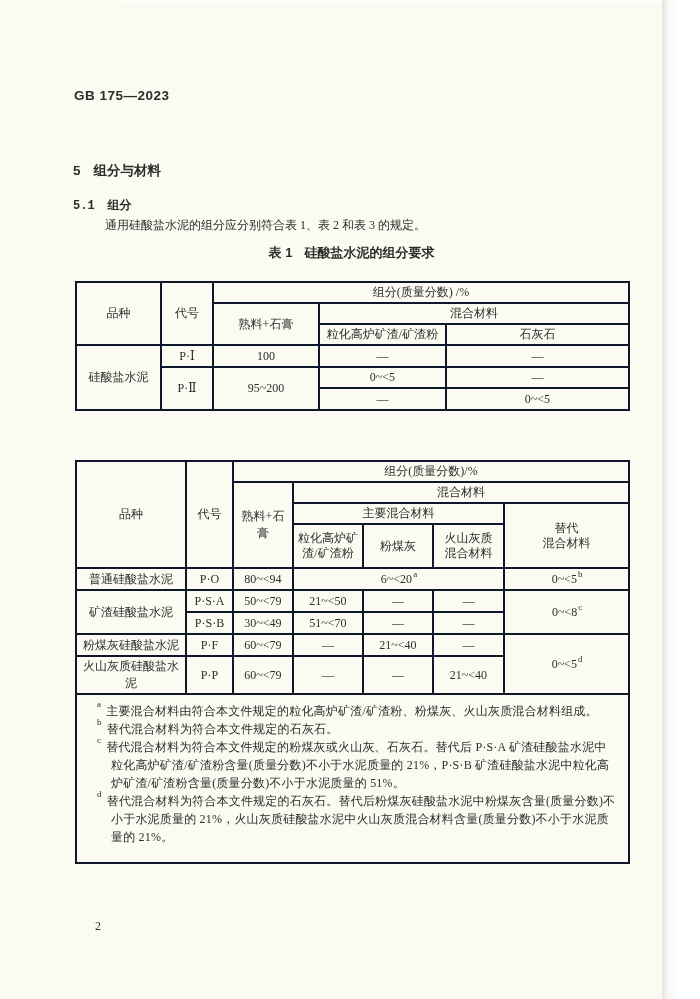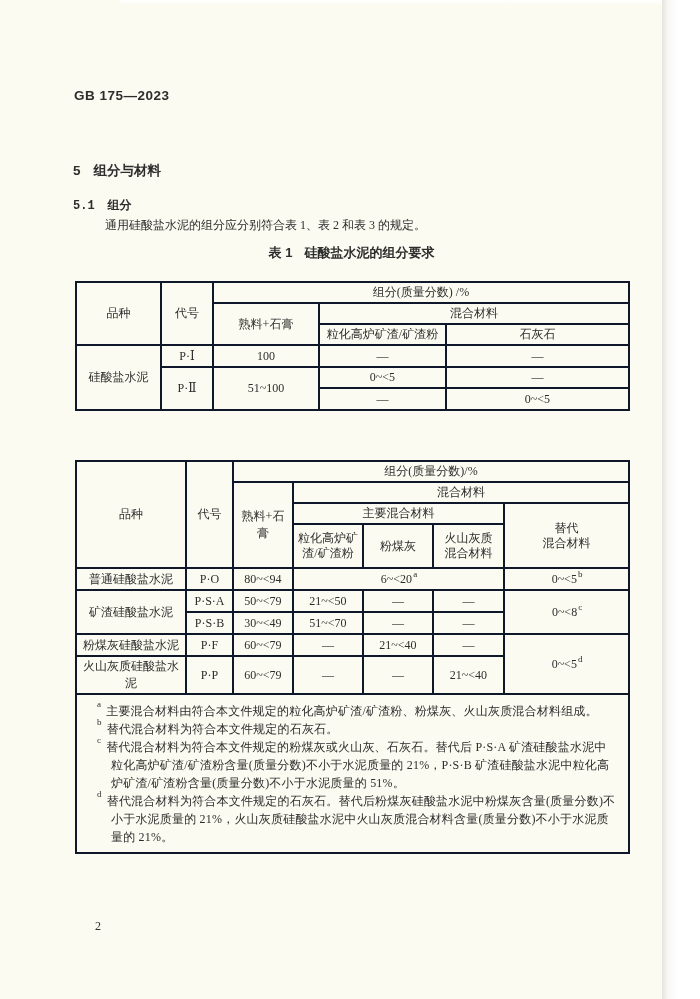--- a/index.html
+++ b/index.html
@@ -35,21 +35,21 @@
   .cap-label{margin-right:12px;}
   table{border-collapse:collapse;table-layout:fixed;
     font-family:"Liberation Serif","DejaVu Serif",serif;}
   .t{position:absolute;left:75px;width:553px;border:2px solid #2e2e2e;}
   .t1{top:281px;}
   .t2{top:460px;}
   td{border:2px solid #0f172a;text-align:center;vertical-align:middle;
     font-size:12px;padding:1px 2px;color:#2d2d2d;}
   .wrap2{white-space:pre-line;line-height:15px;}
   sup.mark{font-size:9px;line-height:0;position:relative;top:-1px;left:1px;}
-  .fn-cell{padding:7px 10px 6px 20px;text-align:left;vertical-align:top;}
+  .fn-cell{padding:7px 10px 16px 20px;text-align:left;vertical-align:top;}
   .fn{padding-left:14px;text-indent:-14px;font-size:12px;line-height:18px;
     letter-spacing:0.2px;margin:0 0 0 0;}
   .fn sup.mark{margin-right:5px;top:-3px;left:0;}
   .page-num{left:95px;top:919px;font-size:12px;}
 </style>
 </head>
 <body>
 
 <div class="screen">
   <div class="paper"></div>
@@ -96,21 +96,21 @@
     </tr>
     <tr style="height:22px">
       <td rowspan="3">硅酸盐水泥</td>
       <td>P·Ⅰ</td>
       <td>100</td>
       <td>—</td>
       <td>—</td>
     </tr>
     <tr style="height:21px">
       <td rowspan="2">P·Ⅱ</td>
-      <td rowspan="2">51~100</td>
+      <td rowspan="2">95~200</td>
       <td>0~&lt;5</td>
       <td>—</td>
     </tr>
     <tr style="height:22px">
       <td>—</td>
       <td>0~&lt;5</td>
     </tr>
   </tbody>
     </table>
 

